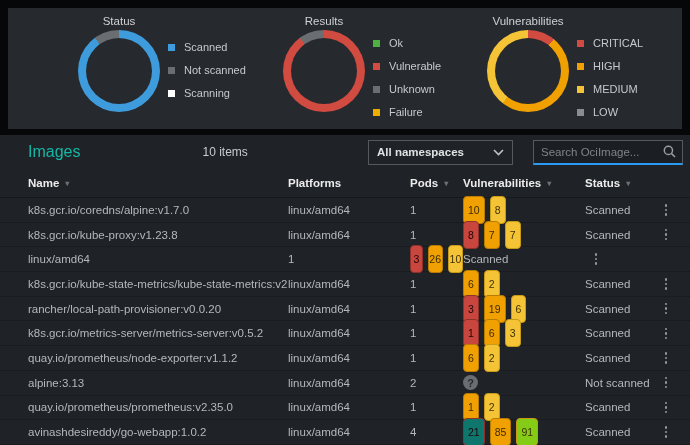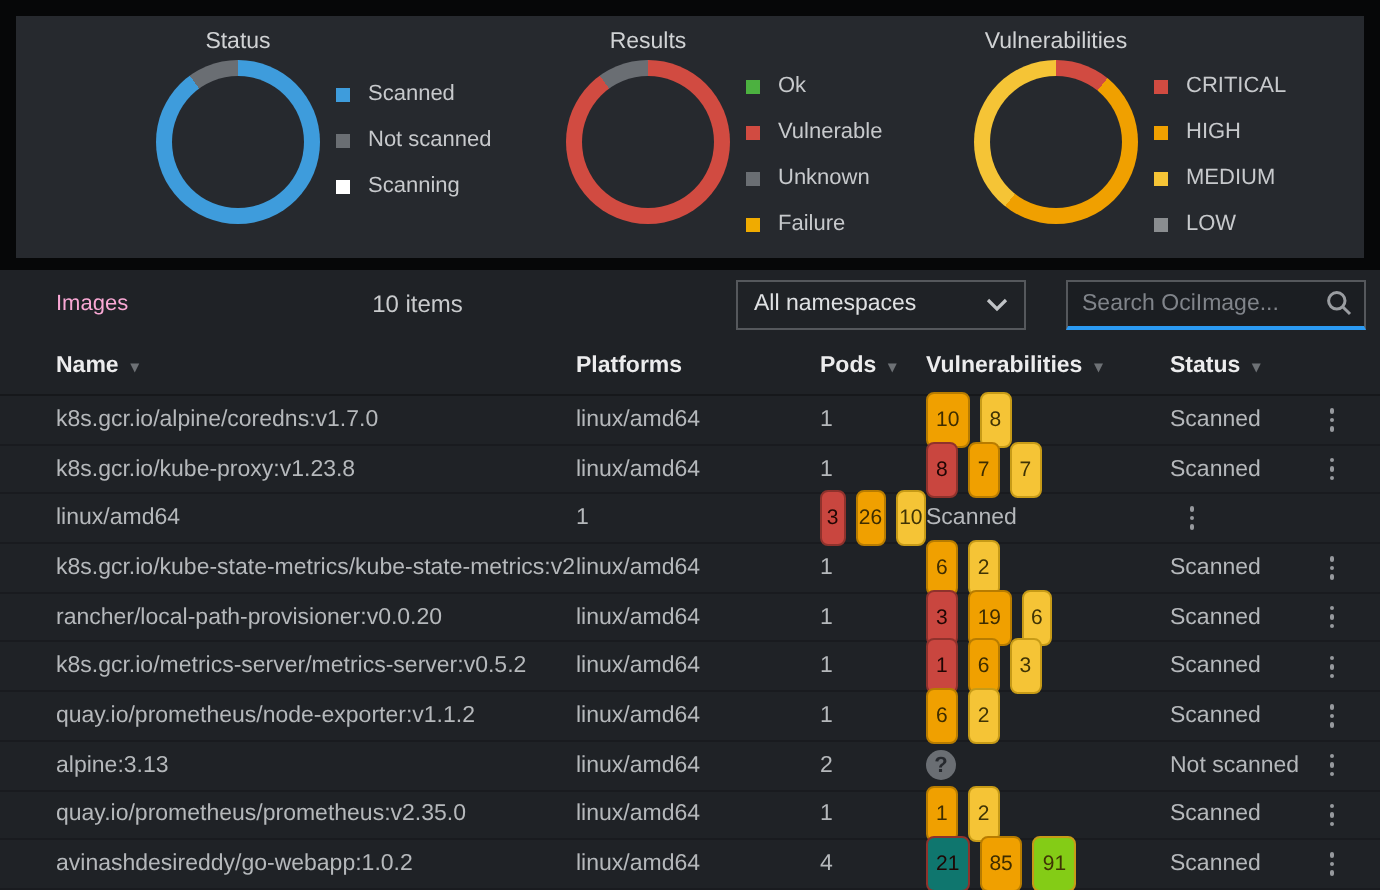--- a/index.html
+++ b/index.html
@@ -17,25 +17,25 @@
   .donut .hole { position:absolute; inset:8px; border-radius:50%; background:#26292e; }
   .legend { display:flex; flex-direction:column; margin-left:8px; }
   .legend-item { display:flex; align-items:center; margin-bottom:8px; }
   .legend-swatch { width:7px; height:7px; flex:0 0 7px; margin-right:9px; }
   .legend-label { font-size:11px; color:#c7c9cc; line-height:15px; max-width:62px; }
 
   
   .images-section { position:absolute; top:135px; left:0; width:690px; height:310px;
                     background:#1f2226; }
   .toolbar { height:34px; display:flex; align-items:center; padding:0 7px 0 28px; }
-  .section-title { font-size:11px; color:#f9a8d4; }
+  .section-title { font-size:16px; color:#14b8a6; }
   .items-count { font-size:12px; color:#c9cbcd; margin-left:122px; }
   .toolbar-spacer { flex:1; }
   .ns-select { width:145px; height:25px; border:1px solid #55585c; display:flex;
-               align-items:center; padding:0 8px; cursor:pointer; margin-right:20px; }
+               align-items:center; padding:0 8px; cursor:pointer; margin-right:20px;font-weight:bold; }
   .ns-select span { font-size:11.5px; color:#dfe1e3; flex:1; }
   .search-box { position:relative; width:150px; height:25px; }
   .search-box input { width:100%; height:100%; background:#1b1e22; border:1px solid #55585c;
                border-bottom:2px solid #2b9af3; color:#d6d8da; font-size:11.5px;
                padding:0 24px 0 7px; outline:none; font-family:"Liberation Sans",sans-serif; }
   .search-box input::placeholder { color:#80848a; }
   .search-icon { position:absolute; right:7px; top:5px; }
 
   
   .thead-row, .trow { display:grid;
@@ -174,21 +174,21 @@
           <span class="sort-arrow">▾</span>
         </div>
         <div class="th">
           <span>Status</span>
           <span class="sort-arrow">▾</span>
         </div>
         <div class="th"></div>
       </div>
     <div id="tbody">
         <div class="trow">
-          <div class="td">k8s.gcr.io/alpine/coredns:v1.7.0</div>
+          <div class="td">k8s.gcr.io/coredns/alpine:v1.7.0</div>
           <div class="td">linux/amd64</div>
           <div class="td">1</div>
           <div class="td vuln-cell">
             <span class="badge" style="background: rgb(240, 160, 0); border-color: rgb(184, 124, 0); color: rgb(61, 44, 0);">10</span>
             <span class="badge" style="background: rgb(245, 196, 54); border-color: rgb(199, 155, 23); color: rgb(63, 51, 5);">8</span>
           </div>
           <div class="td">Scanned</div>
           <div class="td">
             <div class="kebab">
               <i></i>

